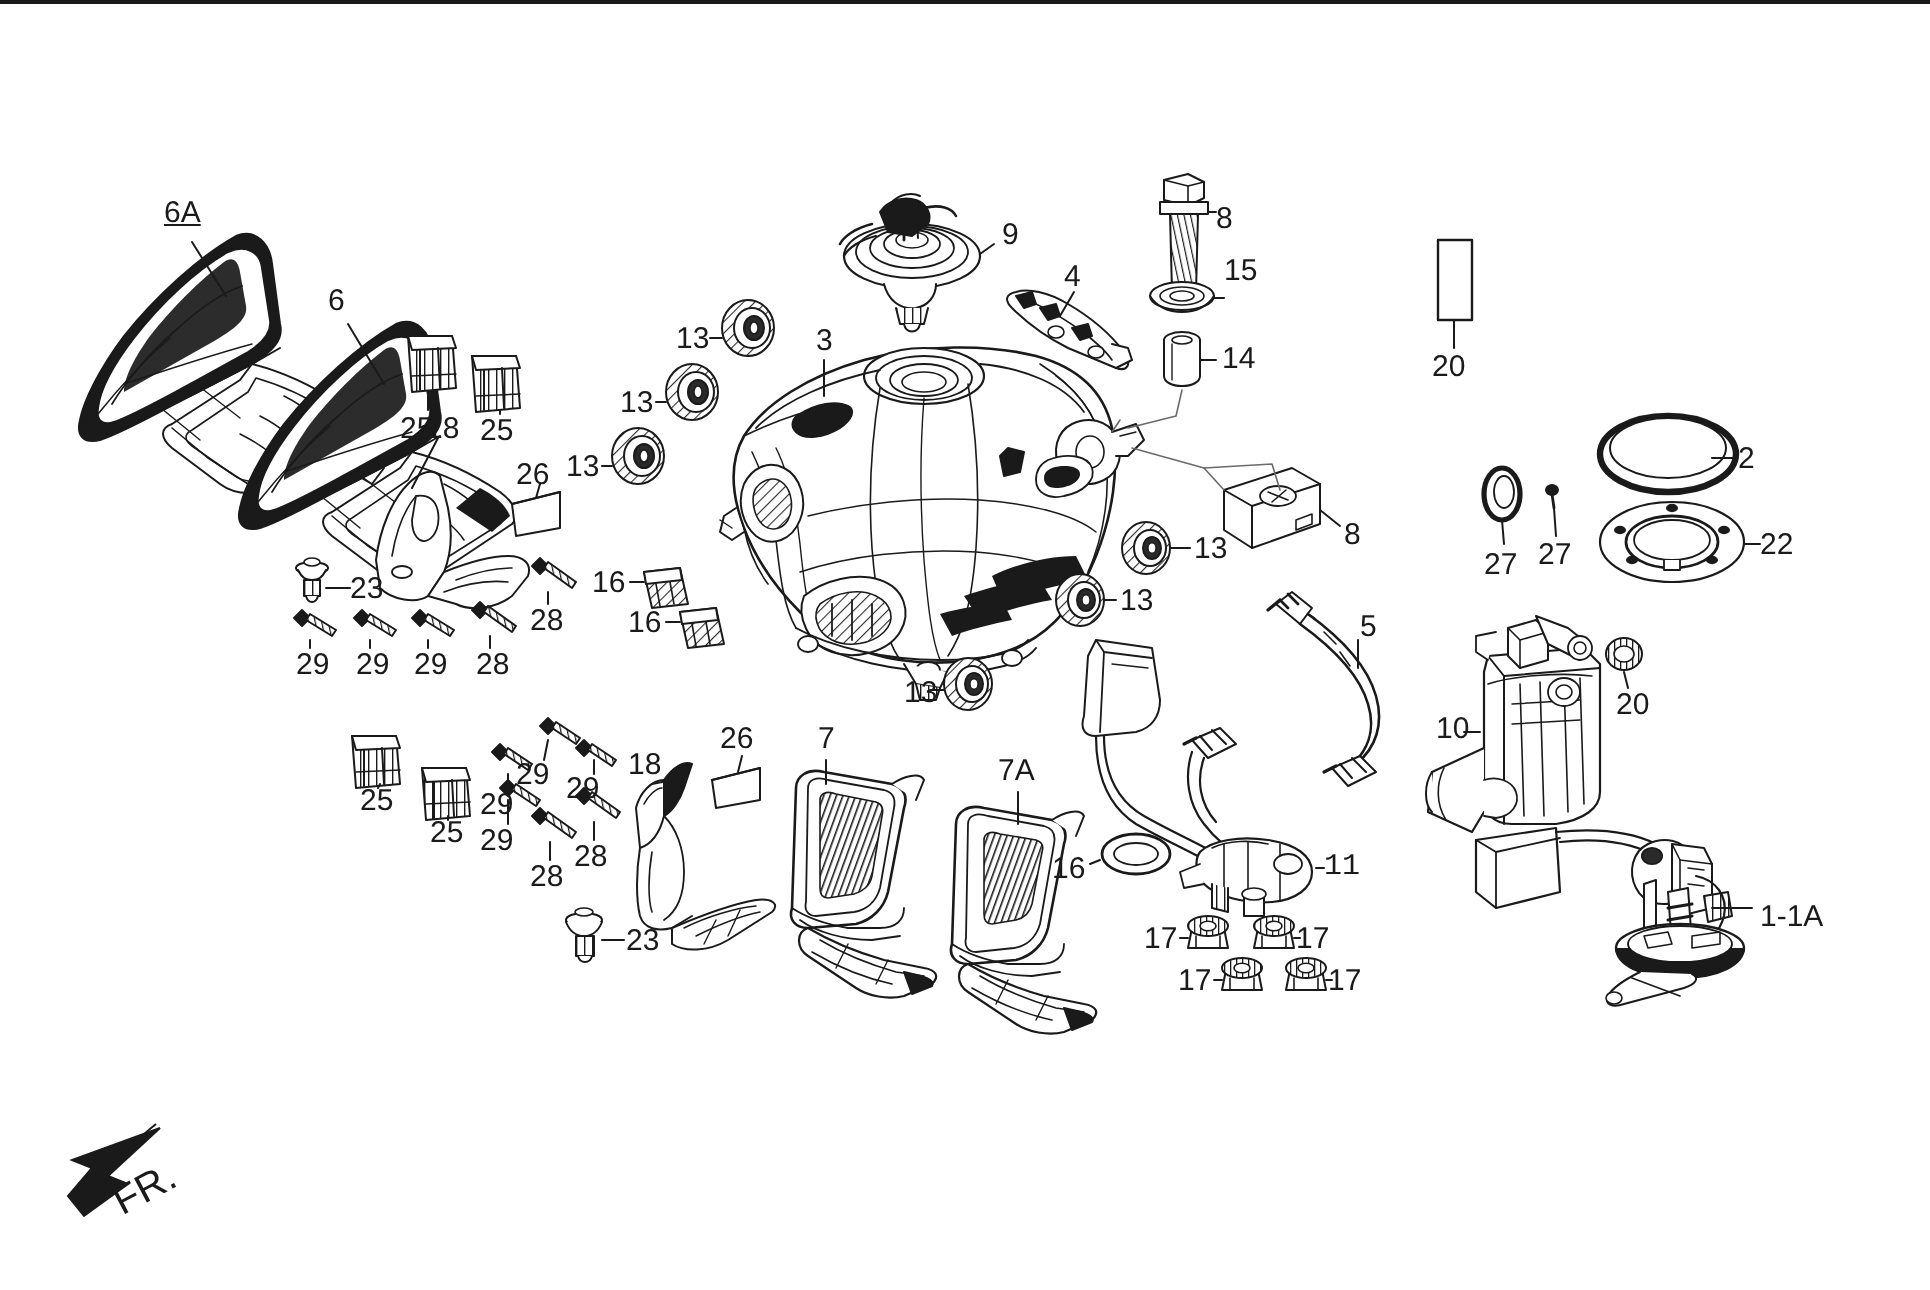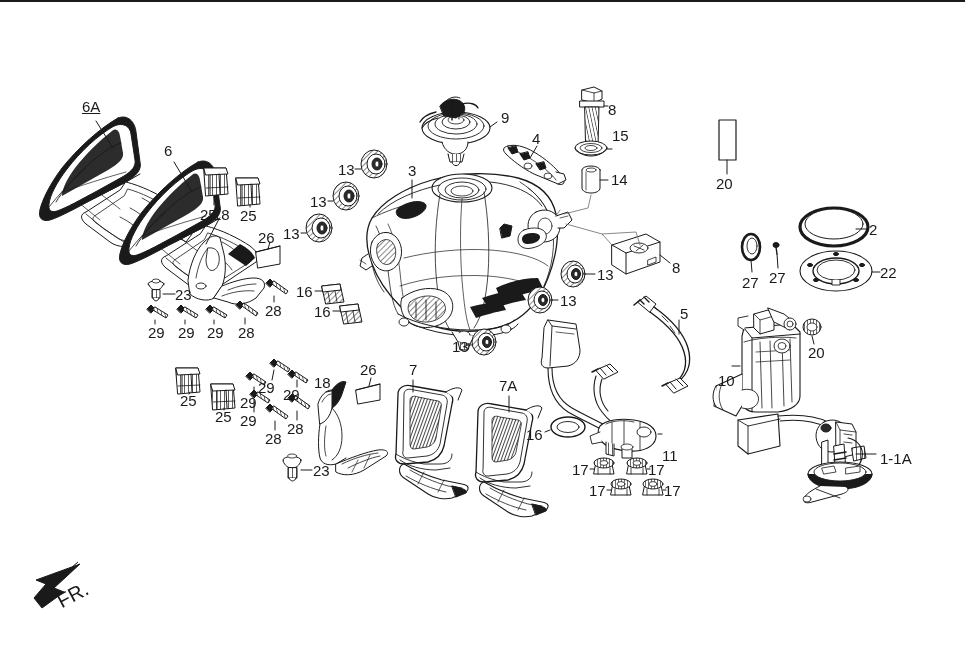--- a/index.html
+++ b/index.html
@@ -737,36 +737,36 @@
 <div class="lbl" style="left:452px;top:336px;">13</div>
 <div class="lbl" style="left:296px;top:281px;">16</div>
 <div class="lbl" style="left:314px;top:301px;">16</div>
 <div class="lbl" style="left:175px;top:284px;">23</div>
 <div class="lbl" style="left:148px;top:322px;">29</div>
 <div class="lbl" style="left:178px;top:322px;">29</div>
 <div class="lbl" style="left:207px;top:322px;">29</div>
 <div class="lbl" style="left:238px;top:322px;">28</div>
 <div class="lbl" style="left:265px;top:300px;">28</div>
 <div class="lbl" style="left:680px;top:303px;">5</div>
-<div class="lbl" style="left:718px;top:354px;margin-top:16px;">10</div>
+<div class="lbl" style="left:718px;top:354px;">10</div>
 <div class="lbl" style="left:808px;top:342px;">20</div>
 <div class="lbl" style="left:180px;top:390px;">25</div>
 <div class="lbl" style="left:215px;top:406px;">25</div>
 <div class="lbl" style="left:240px;top:392px;">29</div>
 <div class="lbl" style="left:258px;top:377px;">29</div>
 <div class="lbl" style="left:283px;top:384px;">29</div>
 <div class="lbl" style="left:240px;top:410px;">29</div>
 <div class="lbl" style="left:265px;top:428px;">28</div>
 <div class="lbl" style="left:287px;top:418px;">28</div>
 <div class="lbl" style="left:314px;top:372px;">18</div>
 <div class="lbl" style="left:360px;top:359px;">26</div>
 <div class="lbl" style="left:409px;top:359px;">7</div>
 <div class="lbl" style="left:499px;top:375px;">7A</div>
 <div class="lbl" style="left:526px;top:424px;">16</div>
-<div class="lbl" style="left:662px;top:445px;">11</div>
+<div class="lbl" style="left:662px;top:423px;font-family:Liberation Mono, monospace;">11</div>
 <div class="lbl" style="left:313px;top:460px;">23</div>
 <div class="lbl" style="left:572px;top:459px;">17</div>
 <div class="lbl" style="left:648px;top:459px;">17</div>
 <div class="lbl" style="left:589px;top:480px;">17</div>
 <div class="lbl" style="left:664px;top:480px;">17</div>
 <div class="lbl" style="left:880px;top:448px;">1-1A</div>
 
 <svg style="position:absolute;left:24px;top:558px;width:60px;height:52px;" viewBox="0 0 60 52">
   <path d="M56 4 L30 28 L40 32 L18 48 L10 38 L22 24 L12 20 Z" fill="#1a1a1a" stroke="#1a1a1a" stroke-width="1"></path>
   <path d="M54 2 C44 10 34 20 26 28" fill="none" stroke="#1a1a1a" stroke-width="1"></path>

